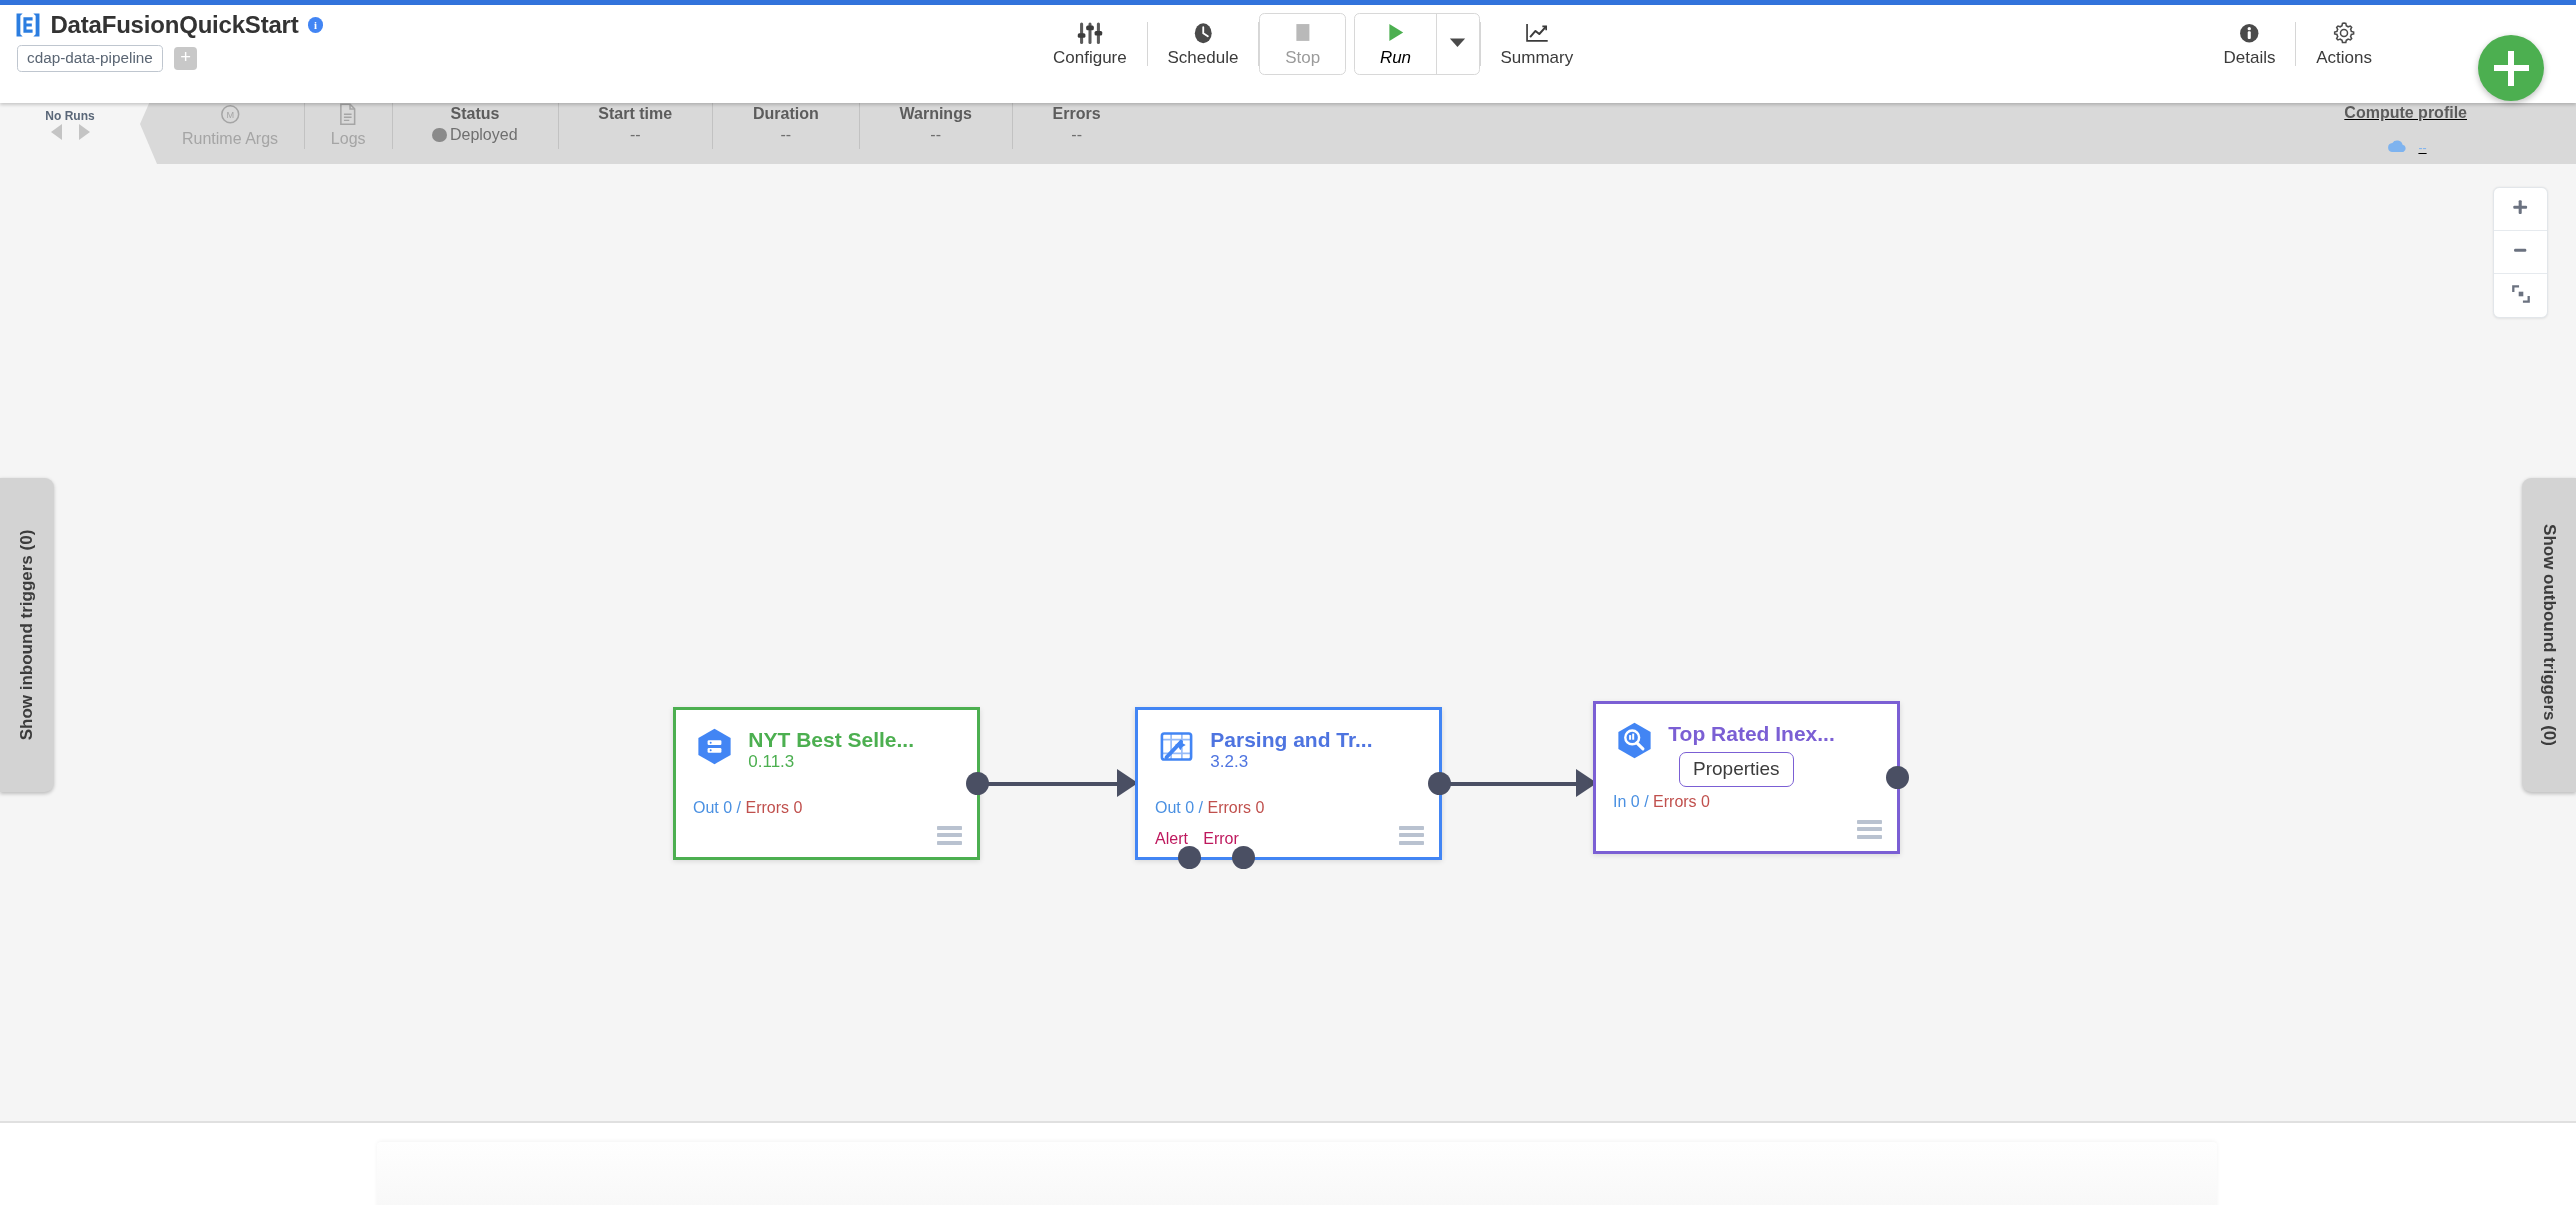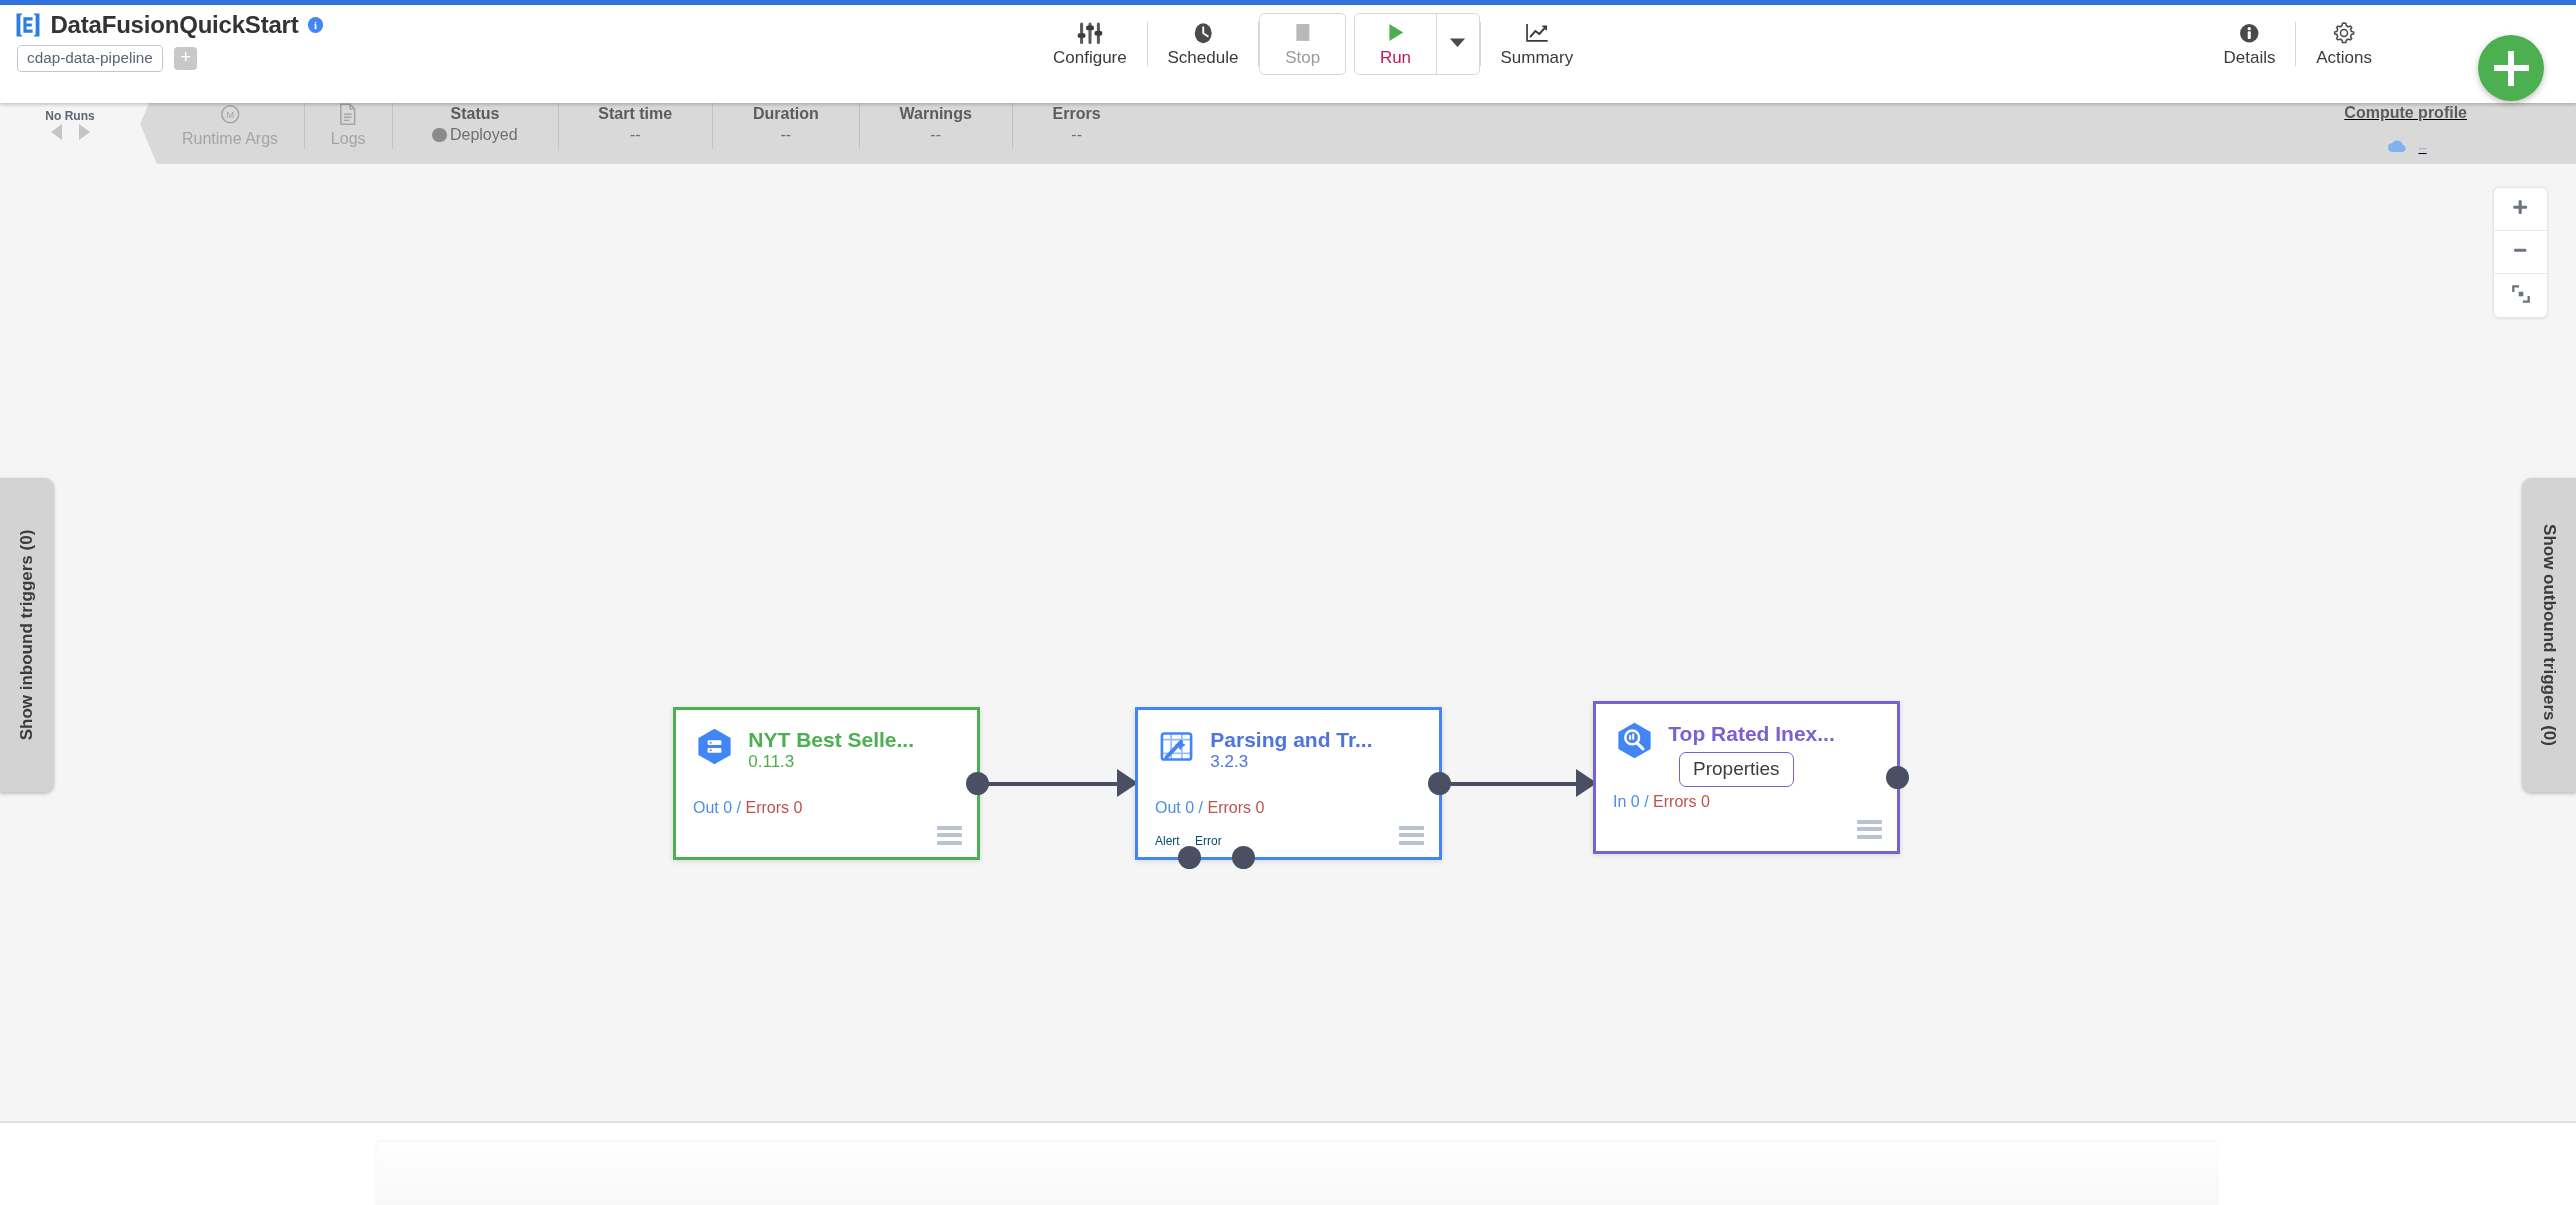--- a/index.html
+++ b/index.html
@@ -54,21 +54,21 @@
   .toolbar-center {
     position: absolute; left: 1033px; top: 0; height: 78px;
     display: flex; align-items: stretch;
   }
   .tb-item {
     display: flex; flex-direction: column; align-items: center; justify-content: center;
     padding: 0 20px; min-width: 71px; gap: 2.3px;
   }
   .tb-label { font-size: 17px; color: #3b3b3b; white-space: nowrap; }
   .tb-label.muted { color: #9b9b9b; }
-  .tb-label.green { color: #be185d; }
+  .tb-label.green { color: #000000; font-style: italic; }
   .tb-sep { width: 0.8px; background: #d6d6d6; margin: 17px 0; }
   .tb-icon { height: 26px; display: flex; align-items: center; justify-content: center; }
 
   .tb-box {
     border: 0.8px solid #d8d8d8; border-radius: 5.4px; background: #fff;
     display: flex; align-items: stretch; margin: 7.7px 0;
   }
   .tb-box .tb-item { padding: 0 25px; min-width: 61px; }
   .tb-caret-cell {
     display: flex; align-items: center; justify-content: center;
@@ -198,21 +198,21 @@
   .sink .node-name { color: #7b5fd4; }
 
   .node-metrics {
     position: absolute; left: 17px; bottom: 40px;
     font-size: 16px; color: #4a90e2; white-space: nowrap;
   }
   .node-metrics .err { color: #c0504d; }
   .node-metrics .slash { color: #4a90e2; }
   .node-ports {
     position: absolute; left: 17px; bottom: 9.2px;
-    font-size: 12px; color: #0c4a6e; display: flex; gap: 15.3px;
+    font-size: 16px; color: #be185d; display: flex; gap: 15.3px;
   }
   .hamburger {
     position: absolute; right: 15.3px; bottom: 12.3px;
     display: flex; flex-direction: column; gap: 3.8px; cursor: pointer;
   }
   .hamburger i { display: block; width: 24.5px; height: 3.8px; background: #b9c2d0; border-radius: 0.8px; }
 
   .node-dot {
     position: absolute; width: 23px; height: 23px; border-radius: 50%;
     background: #4a4f63;

